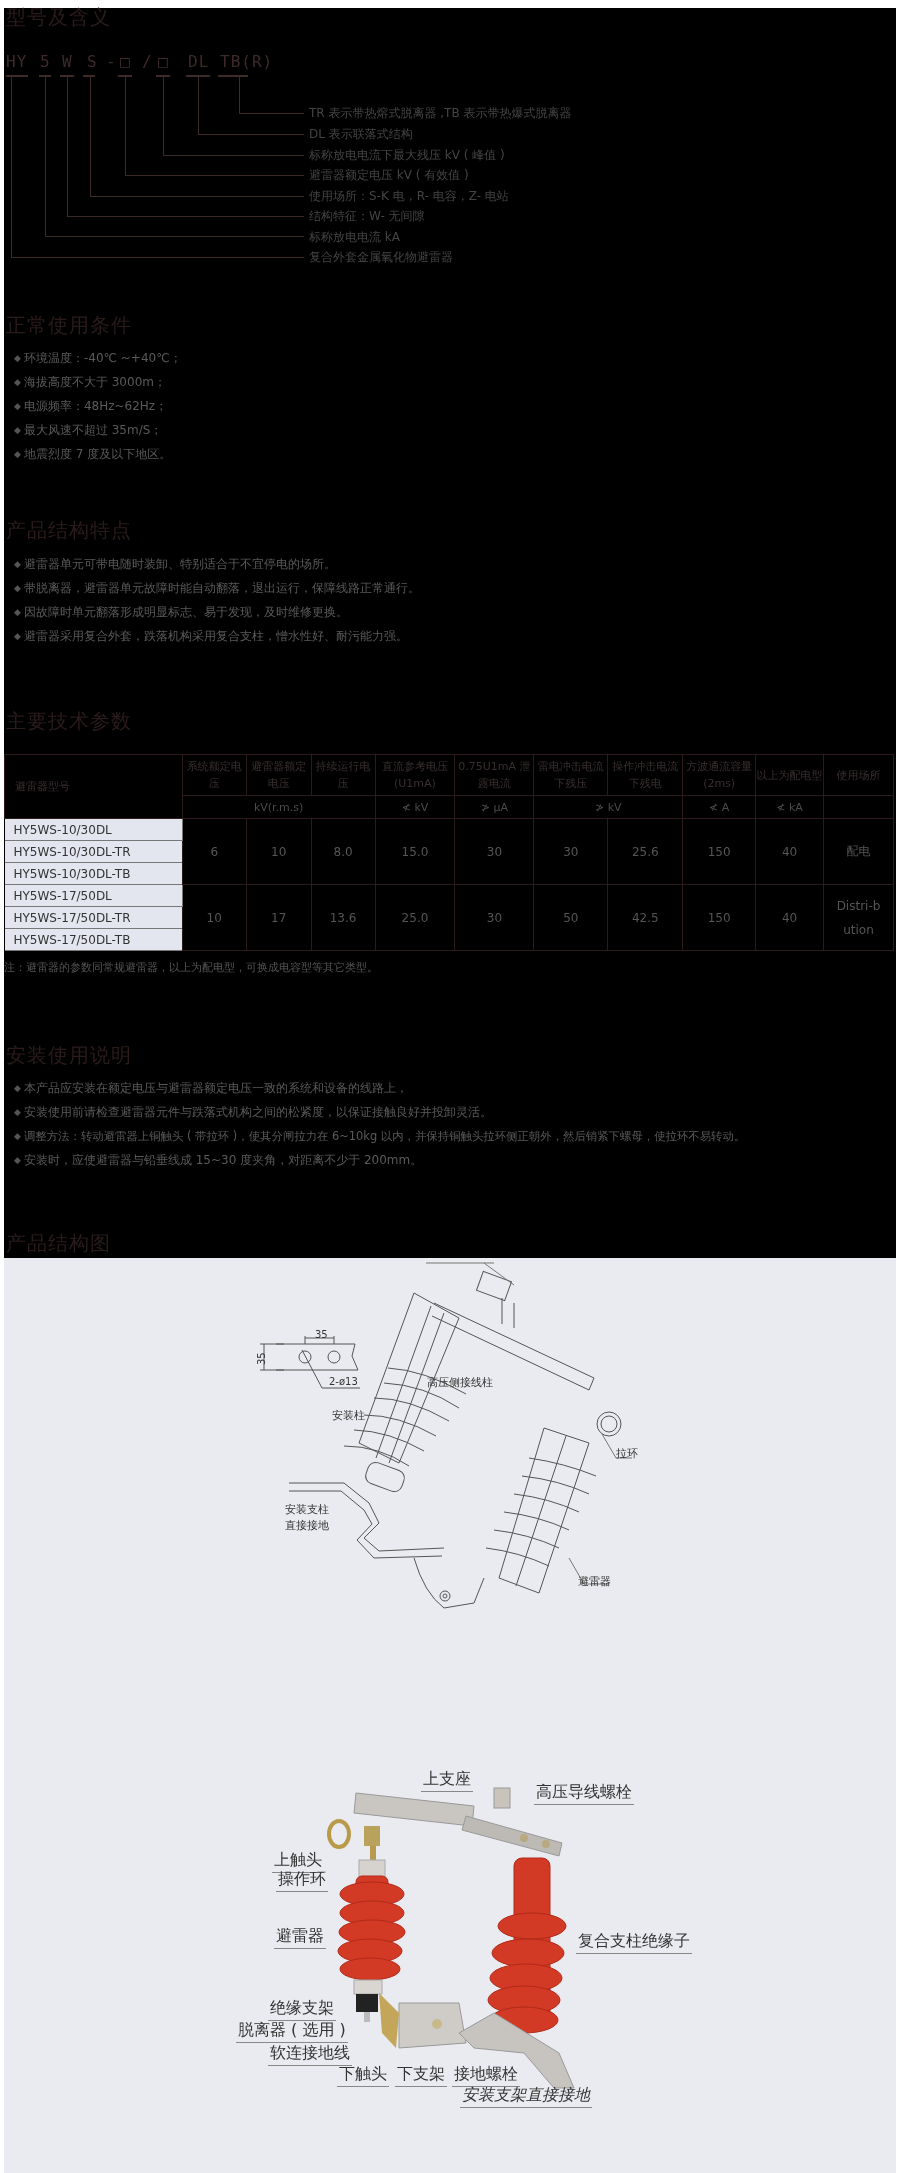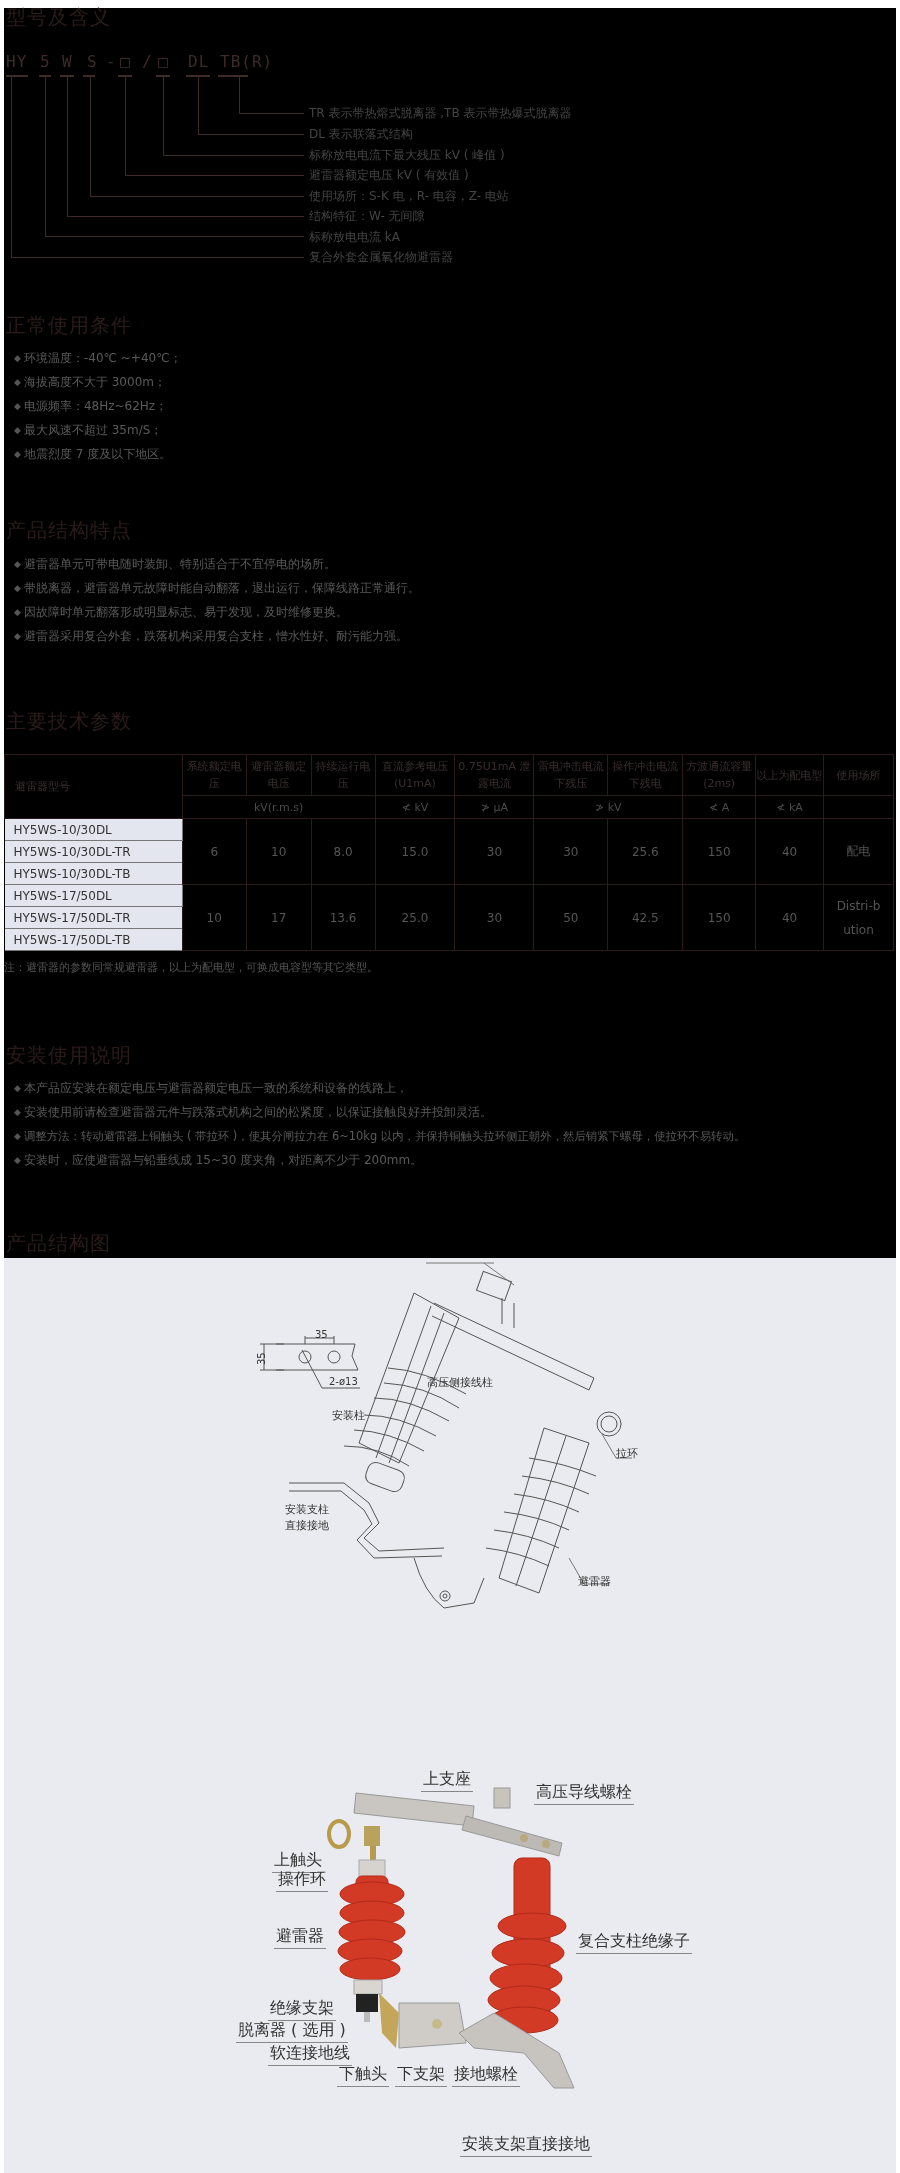--- a/index.html
+++ b/index.html
@@ -292,15 +292,15 @@
     <div class="lbl2" style="left:268px;top:592px;">上触头</div>
     <div class="lbl2" style="left:272px;top:611px;">操作环</div>
     <div class="lbl2" style="left:270px;top:668px;">避雷器</div>
     <div class="lbl2" style="left:572px;top:673px;">复合支柱绝缘子</div>
     <div class="lbl2" style="left:264px;top:740px;">绝缘支架</div>
     <div class="lbl2" style="left:232px;top:762px;">脱离器 ( 选用 )</div>
     <div class="lbl2" style="left:264px;top:785px;">软连接地线</div>
     <div class="lbl2" style="left:333px;top:806px;">下触头</div>
     <div class="lbl2" style="left:391px;top:806px;">下支架</div>
     <div class="lbl2" style="left:448px;top:806px;">接地螺栓</div>
-    <div class="lbl2" style="left:456px;top:876px;">安装支架直接接地</div>
+    <div class="lbl2" style="left:456px;top:827px;font-style:italic;">安装支架直接接地</div>
   </div>
 </div>
 
 </body></html>

